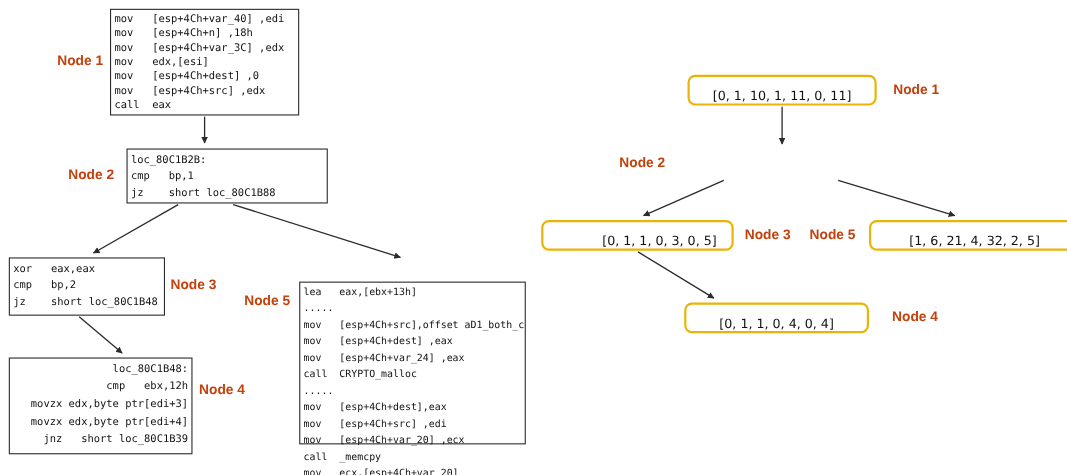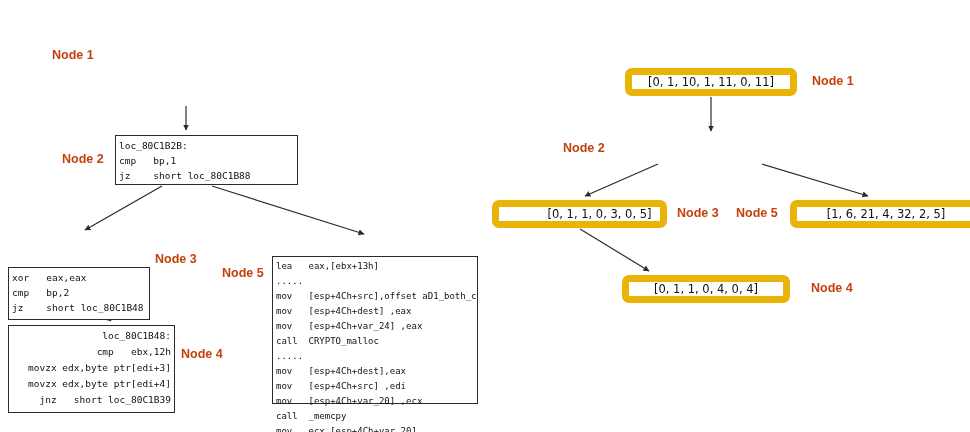--- a/index.html
+++ b/index.html
@@ -13,21 +13,21 @@
     font-size:9.5px; line-height:13px;
     white-space:pre; color:#111;
     padding:2px 3px;
   }
   .code.lh15 { line-height:15px; }
   .code.lh16 { line-height:16px;text-align:right; }
   .code.small { font-size:9px; line-height:15px; }
 
   .rbox {
     position:absolute; height:28px;
-    background:#ffffff; border:7px solid #eab308; border-radius:7px;
+    background:#ffffff; border:2px solid #eab308; border-radius:7px;
     display:flex; align-items:flex-end; justify-content:center;
     font-family:"DejaVu Sans", sans-serif; font-size:11.5px; color:#111;
   }
 
   .nlabel {
     position:absolute;
     font-family:"Liberation Sans", sans-serif;
     font-size:12.5px; color:#c2410c; white-space:nowrap;font-weight:bold;
   }
 
@@ -49,30 +49,39 @@
     <line x1="162" y1="186" x2="85" y2="230" marker-end="url(#arrow)"></line>
     <line x1="212" y1="186" x2="364" y2="234" marker-end="url(#arrow)"></line>
     <line x1="72" y1="288" x2="111" y2="321" marker-end="url(#arrow)"></line>
 
     <line x1="711" y1="97" x2="711" y2="131" marker-end="url(#arrow)"></line>
     <line x1="658" y1="164" x2="585" y2="196" marker-end="url(#arrow)"></line>
     <line x1="762" y1="164" x2="868" y2="196" marker-end="url(#arrow)"></line>
     <line x1="580" y1="229" x2="649" y2="271" marker-end="url(#arrow)"></line>
   </svg>
 
+  <div class="box" style="left:100px; top:8px; width:172px; height:97px;">
+    <div class="code">mov   [esp+4Ch+var_40] ,edi
+mov   [esp+4Ch+n] ,18h
+mov   [esp+4Ch+var_3C] ,edx
+mov   edx,[esi]
+mov   [esp+4Ch+dest] ,0
+mov   [esp+4Ch+src] ,edx
+call  eax</div>
+  </div>
   <div class="nlabel" style="left:52px; top:48px;">Node 1</div>
 
   <div class="box" style="left:115px; top:135px; width:183px; height:50px;">
     <div class="code lh15">loc_80C1B2B:
 cmp   bp,1
 jz    short loc_80C1B88</div>
   </div>
   <div class="nlabel" style="left:62px; top:152px;">Node 2</div>
 
-  <div class="box" style="left:8px; top:234px; width:142px; height:53px;margin-top:33px;">
+  <div class="box" style="left:8px; top:234px; width:142px; height:53px;">
     <div class="code lh15">xor   eax,eax
 cmp   bp,2
 jz    short loc_80C1B48</div>
   </div>
   <div class="nlabel" style="left:155px; top:252px;">Node 3</div>
 
   <div class="box" style="left:8px; top:325px; width:167px; height:88px;">
     <div class="code lh16">loc_80C1B48:
 cmp   ebx,12h
 movzx edx,byte ptr[edi+3]

